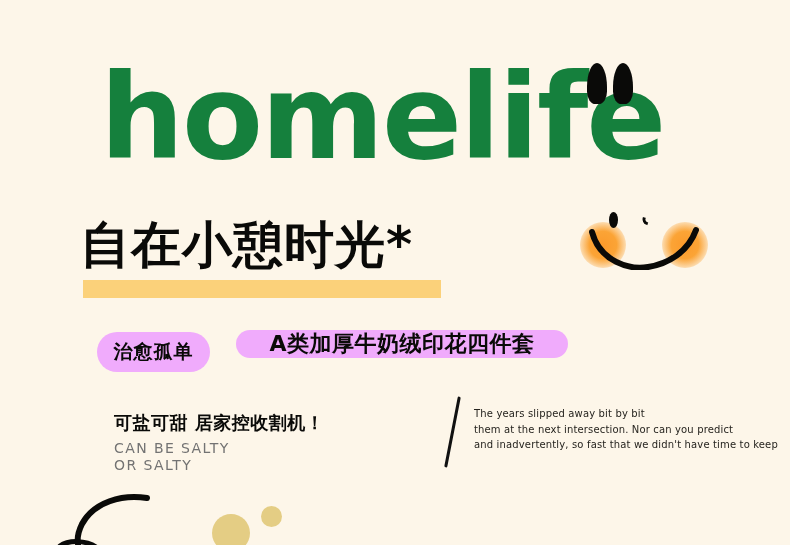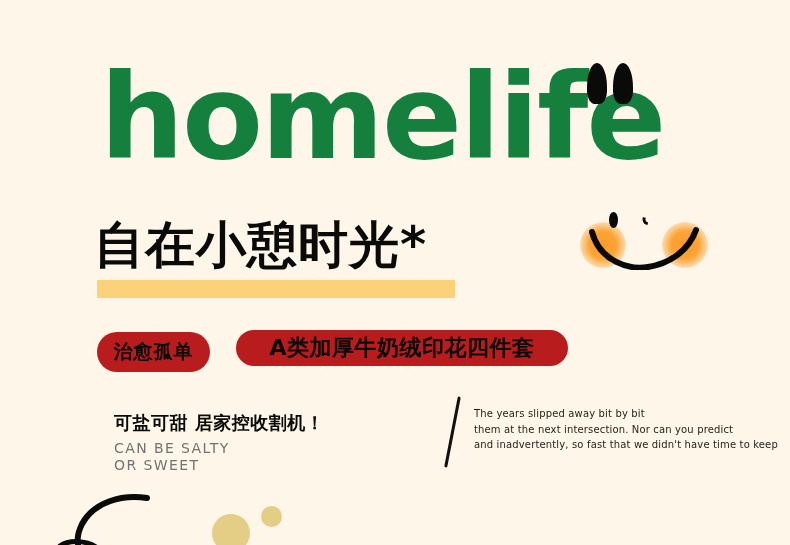--- a/index.html
+++ b/index.html
@@ -48,21 +48,21 @@
     background: #0A0A08;
     border-radius: 50% 50% 42% 42% / 58% 58% 30% 30%;
     display: block;
   }
   .quote-mark i.q1 { left: 0px; }
   .quote-mark i.q2 { left: 26px; }
 
   
   .sub-wrap {
     position: absolute;
-    left: 94px;
+    left: 80px;
     top: 214px;
   }
   .sub-highlight {
     position: absolute;
     left: 3px;
     top: 66px;
     width: 358px;
     height: 18px;
     background: #FBD17A;
   }
@@ -73,21 +73,21 @@
     font-size: 50px;
     line-height: 62px;
     letter-spacing: 1px;
     color: #0A0A08;
     white-space: nowrap;
   }
 
   
   .pill {
     position: absolute;
-    background: #b91c1c;
+    background: #f0abfc;
     border-radius: 999px;
     color: #0A0A08;
     font-family: "DejaVu Sans", sans-serif;
     font-weight: 700;
     display: flex;
     align-items: center;
     justify-content: center;
     white-space: nowrap;
   }
   .pill-1 {
@@ -95,21 +95,21 @@
     top: 332px;
     width: 113px;
     height: 40px;
     font-size: 19px;
     letter-spacing: 1px;
   }
   .pill-2 {
     left: 236px;
     top: 330px;
     width: 332px;
-    height: 36px;
+    height: 28px;
     font-size: 22px;
     letter-spacing: 0.5px;
   }
 
   
   .tagline-cn {
     position: absolute;
     left: 114px;
     top: 411px;
     font-family: "DejaVu Sans", sans-serif;
@@ -232,21 +232,21 @@
     <div class="sub-highlight"></div>
     <div class="sub-headline">自在小憩时光*</div>
   </div>
 
   <div class="pill pill-1">治愈孤单</div>
   <div class="pill pill-2">A类加厚牛奶绒印花四件套</div>
 
   <div class="tagline-cn">可盐可甜 居家控收割机！</div>
   <div class="tagline-en">
     <div>CAN BE SALTY</div>
-    <div>OR SWEET</div>
+    <div>OR SALTY</div>
   </div>
 
   <div class="slash">
       <span></span>
     </div>
 
   <div class="para">
     <div>The years slipped away bit by bit</div>
     <div>them at the next intersection. Nor can you predict</div>
     <div> and inadvertently, so fast that we didn't have time to keep</div>

